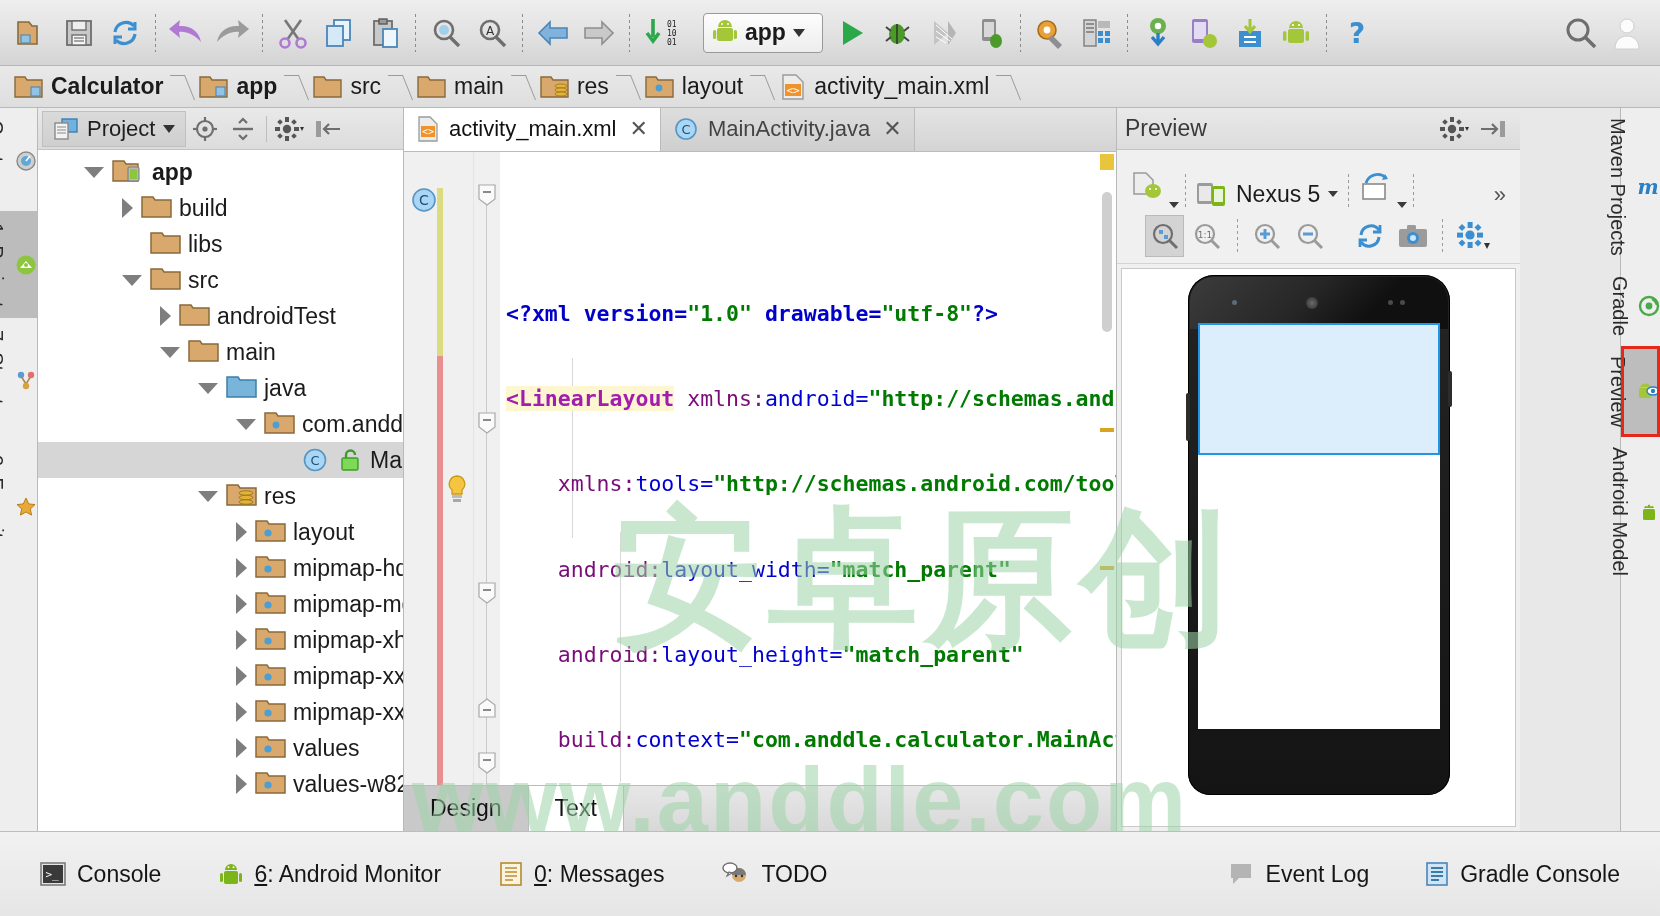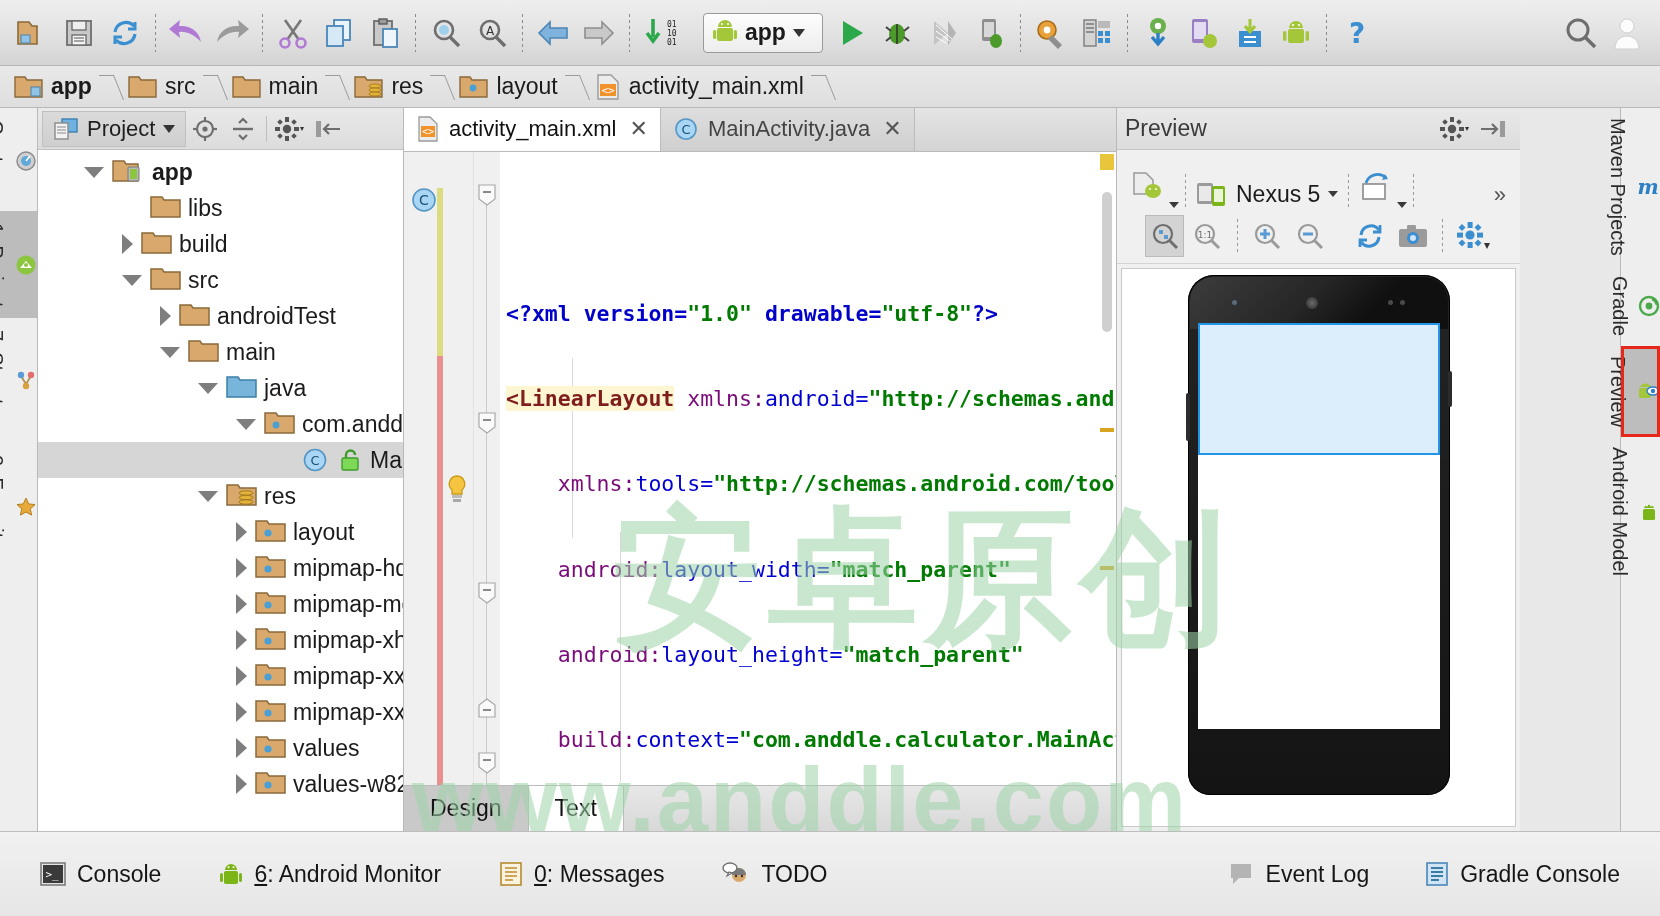--- a/index.html
+++ b/index.html
@@ -132,21 +132,21 @@
   .etab .x { font-size: 22px; color: #555; margin-left: 4px; }
 
   .ebody { flex: 1; display: flex; position: relative; overflow: hidden; background:#fff; }
   .gutter { width: 70px; background: #f0f0f0; position: relative; flex: none; border-right: 1px solid #e3e3e3;}
   .fold { width: 26px; background: #f0f0f0; position: relative; flex:none; }
   .codearea { flex: 1; position: relative; overflow: hidden;
      font-family: "DejaVu Sans Mono", monospace; font-size: 21.5px; line-height: 28.4px;
      padding-top: 6px; white-space: pre; }
   .cl { height: 28.4px; padding-left: 6px; position: relative; }
   
-  .k-tag { color: #7f1d1d; font-weight: bold; }
+  .k-tag { color: #a21caf; font-weight: bold; }
   .k-attr { color: #7a0c7a; }
   .k-ns { color: #0000d0; }
   .k-val { color: #007a00; font-weight: bold; }
   .k-pi  { color: #0000c8; font-weight: bold; }
   .hl-tag2 { background: #fdf6d0; }
 
   .ebottom { height: 46px; background: linear-gradient(to bottom,#e7e7e7,#d8d8d8);
              border-top: 1px solid #bbb; display: flex; align-items: stretch; }
   .dtab { display: flex; align-items: center; padding: 12px 26px; font-size: 23px; cursor: pointer;
           border-right: 1px solid #bbb; }
@@ -419,20 +419,30 @@
     </div>
     <div class="tb-btn">
       <svg width="30" height="34" viewBox="0 0 30 34">
           <circle cx="15" cy="10" r="7" fill="#fcfcfc" stroke="#cfcfcf"></circle>
           <path d="M3 33c0-8 5-13 12-13s12 5 12 13z" fill="#fcfcfc" stroke="#cfcfcf"></path>
         </svg>
     </div>
   </div>
 
   <div class="breadcrumb">
+    <div class="crumb bold">
+      <span>
+        <svg width="30" height="26" viewBox="0 0 30 26">
+            <path d="M1 3h10l2 3h15v17H1z" fill="#d9a86c" stroke="#8a6a3a" stroke-width="1.4"></path>
+            <rect x="17" y="13" width="9" height="9" fill="#8fc4e8" stroke="#5a8aa8" stroke-width="1.2"></rect>
+          </svg>
+      </span>
+      <span class="ctext">Calculator</span>
+      <span class="chev"></span>
+    </div>
     <div class="crumb bold">
       <span>
         <svg width="30" height="26" viewBox="0 0 30 26">
             <path d="M1 3h10l2 3h15v17H1z" fill="#d9a86c" stroke="#8a6a3a" stroke-width="1.4"></path>
             <rect x="17" y="13" width="9" height="9" fill="#8fc4e8" stroke="#5a8aa8" stroke-width="1.2"></rect>
           </svg>
       </span>
       <span class="ctext">app</span>
       <span class="chev"></span>
     </div>
@@ -646,37 +656,37 @@
             <svg width="34" height="28" viewBox="0 0 34 28">
               <path d="M1 3h11l2 3h12v17H1z" fill="#d9a86c" stroke="#8a6a3a" stroke-width="1.4"></path>
               <rect x="16" y="9" width="11" height="14" rx="1.4" fill="#b9b9b9" stroke="#7d7d7d" stroke-width="1.1"></rect>
               <rect x="18" y="11" width="7" height="10" fill="#8cc63f"></rect>
             </svg>
           </span>
           <span class="tlabel b">app</span>
         </div>
         <div class="trow">
           <span style="width: 84px; flex: 0 0 auto;"></span>
+          <span class="arrow-r"></span>
+          <span style="display: flex;">
+            <svg width="32" height="28" viewBox="0 0 32 28">
+              <path d="M1 3h11l2 3h16v17H1z" fill="#d9a86c" stroke="#8a6a3a" stroke-width="1.5"></path>
+            </svg>
+          </span>
+          <span class="tlabel">build</span>
+        </div>
+        <div class="trow">
+          <span style="width: 84px; flex: 0 0 auto;"></span>
           <span class="arrow-none"></span>
           <span style="display: flex;">
             <svg width="32" height="28" viewBox="0 0 32 28">
               <path d="M1 3h11l2 3h16v17H1z" fill="#d9a86c" stroke="#8a6a3a" stroke-width="1.5"></path>
             </svg>
           </span>
           <span class="tlabel">libs</span>
-        </div>
-        <div class="trow">
-          <span style="width: 84px; flex: 0 0 auto;"></span>
-          <span class="arrow-r"></span>
-          <span style="display: flex;">
-            <svg width="32" height="28" viewBox="0 0 32 28">
-              <path d="M1 3h11l2 3h16v17H1z" fill="#d9a86c" stroke="#8a6a3a" stroke-width="1.5"></path>
-            </svg>
-          </span>
-          <span class="tlabel">build</span>
         </div>
         <div class="trow">
           <span style="width: 84px; flex: 0 0 auto;"></span>
           <span class="arrow-d"></span>
           <span style="display: flex;">
             <svg width="32" height="28" viewBox="0 0 32 28">
               <path d="M1 3h11l2 3h16v17H1z" fill="#d9a86c" stroke="#8a6a3a" stroke-width="1.5"></path>
             </svg>
           </span>
           <span class="tlabel">src</span>

